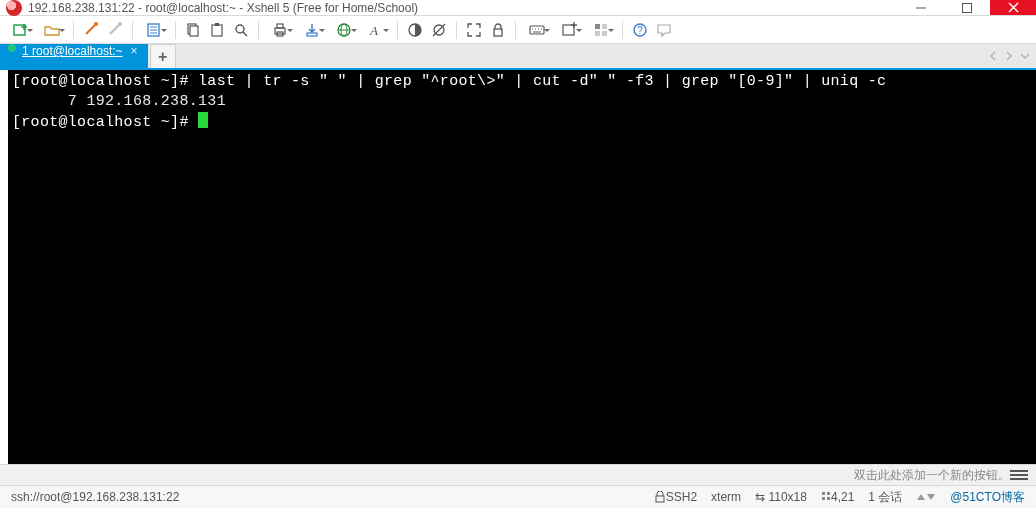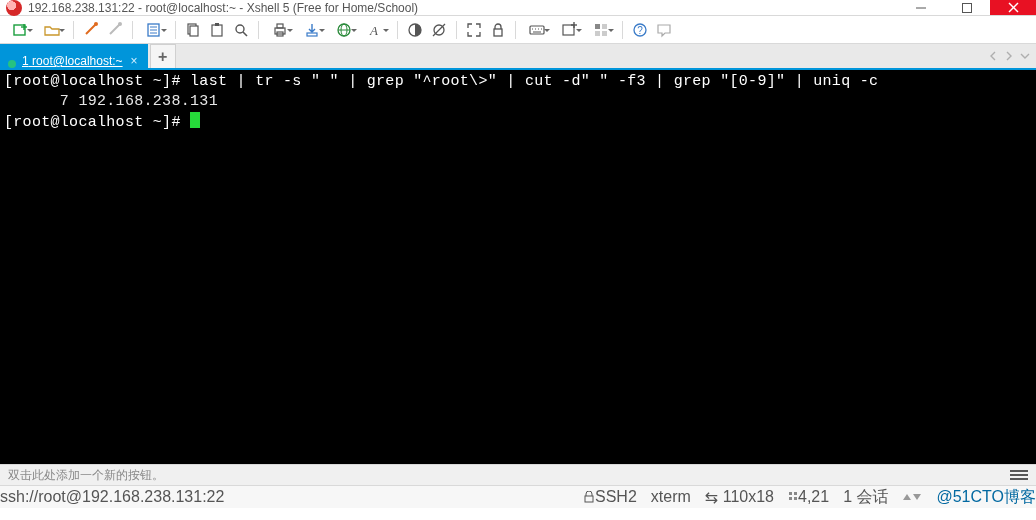--- a/index.html
+++ b/index.html
@@ -18,42 +18,42 @@
   .toolbar { height: 28px; background: #fff; display: flex; align-items: center; border-bottom: 1px solid #d9d9d9; padding: 0 4px; }
   .tb-group { display: flex; align-items: center; height: 100%; }
   .tb-sep { width: 1px; height: 18px; background: #d9d9d9; margin: 0 5px; }
   .tb-btn { width: 20px; height: 20px; display: flex; align-items: center; justify-content: center; color: #555; margin: 0 2px; }
   .tb-btn.wide { width: 28px; position: relative; }
   .tb-btn.wide::after { content:""; position:absolute; right:1px; top:50%; border:3px solid transparent; border-top-color:#666; transform:translateY(-1px);}
   .tb-btn svg { display:block; }
 
   
   .tabstrip { height: 26px; background: #e9e9e9; display: flex; align-items: stretch; border-bottom: 2px solid #0095da; position:relative;}
-  .tab { display:flex; align-items:flex-end; padding:0 8px; gap:6px; background:#0095da; color:#fff; font-size:12px; }
+  .tab { display:flex; align-items:flex-start; padding:0 8px; gap:6px; background:#0095da; color:#fff; font-size:12px; }
   .tab .dot { width:8px;height:8px;border-radius:50%;background:#26c281; }
   .tab .lbl { text-decoration:underline; }
   .tab-close { color:#cfeeff; padding:0 2px; }
   .tab-add { width:26px; background:#f5f5f5; border:1px solid #d0d0d0; border-bottom:none; margin-left:2px; display:flex; align-items:center; justify-content:center; color:#666; font-size:16px; font-weight:bold;}
   .tabstrip .nav-right { margin-left:auto; display:flex; align-items:center; padding-right:6px; gap:6px; color:#888;}
   .tabstrip .nav-right svg{opacity:.6}
 
   
-  .terminal { background:#000; color:#e6e6e6; font-family:"Consolas","Courier New",monospace; font-size:15px; line-height:20px; padding:2px 6px 2px 4px; height: calc(520px - 28px - 28px - 26px - 22px - 22px); position:relative; letter-spacing:.3px;}
+  .terminal { background:#000; color:#e6e6e6; font-family:"Consolas","Courier New",monospace; font-size:15px; line-height:20px; padding:2px 6px 2px 4px; height: calc(520px - 28px - 28px - 26px - 22px - 22px); position:relative; letter-spacing:.3px;margin-left:8px;}
   .prompt { color:#fff; }
   .cmd { color:#fff; }
   .out { white-space:pre; }
   .cursor { display:inline-block; width:10px; height:16px; background:#26d93a; vertical-align:-2px;}
 
   
-  .btnarea { height:22px; background:#f0f0f0; color:#888; display:flex; align-items:center; padding:0 8px; border-top:1px solid #d9d9d9; border-bottom:1px solid #d9d9d9; justify-content:space-between;}
+  .btnarea { height:22px; background:#f0f0f0; color:#888; display:flex; align-items:center; padding:0 8px; border-top:1px solid #d9d9d9; border-bottom:1px solid #d9d9d9; justify-content:flex-end;}
   .hamburger { width:18px; display:flex; flex-direction:column; gap:2px; }
   .hamburger span{height:2px;background:#555;}
 
   
-  .statusbar { height:22px; background:#f7f7f7; color:#555; display:flex; align-items:center; padding:0 0; font-size:16px; gap:14px;}
+  .statusbar { height:22px; background:#f7f7f7; color:#555; display:flex; align-items:center; padding:0 11px; font-size:12px; gap:14px;}
   .statusbar .left{flex:0 0 auto;}
   .statusbar .spacer{flex:1;}
   .statusbar .seg{display:flex;align-items:center;gap:0;}
   .lock svg, .seg svg{display:block;}
   .watermark{color:#0369a1;}
 </style>
 </head>
 <body>
 
 <div class="titlebar">

